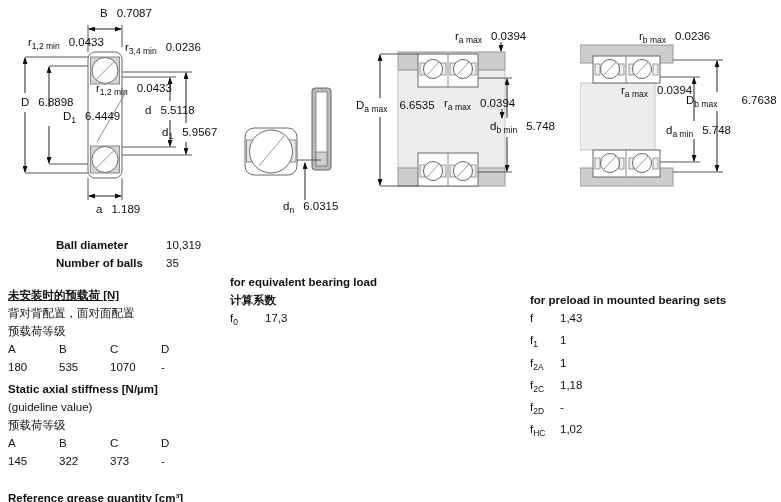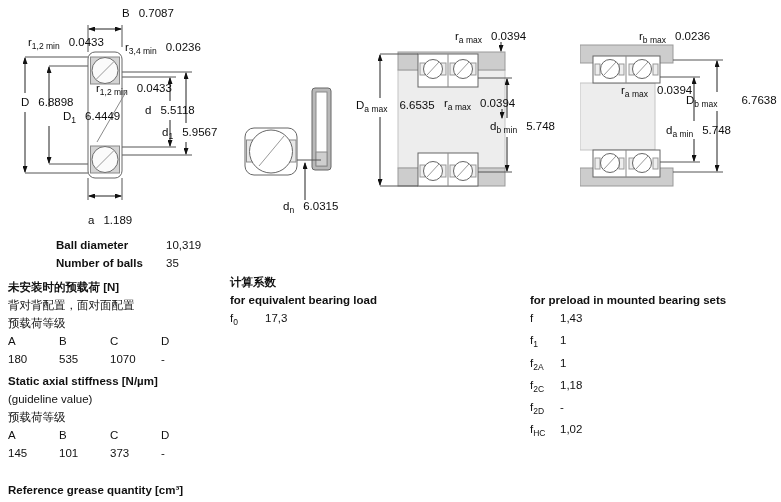--- a/index.html
+++ b/index.html
@@ -19,21 +19,21 @@
   
   .col{position:absolute;font-size:11.5px;line-height:18px;}
   .col-left{left:8px;top:236px;width:225px;}
   .col-mid{left:230px;top:273px;width:280px;}
   .col-right{left:530px;top:291px;width:250px;}
   .bold{font-weight:bold;}
   .kv{display:flex;}
   .kv .k{width:110px;font-weight:bold;padding-left:48px;}
   .grid4{display:flex;}
   .grid4 span{width:51px;}
-  .mt5{margin-top:6px;}
+  .mt5{margin-top:14px;text-decoration:underline;}
   .mt4{margin-top:4px;}
   .mt1{margin-top:19px;}
   .frow{display:flex;}
   .frow .fsym{width:30px;}
   .f0row .fsym{width:35px;}
   .gref .fsym{width:52px;}
   sub{font-size:8.5px;}
 </style>
 </head>
 <body>
@@ -169,29 +169,29 @@
   <g class="dline">
     <path d="M80,52 H120 M80,137 H120" class="thin"></path>
     <line x1="114" y1="96" x2="114" y2="53" marker-end="url(#arr)"></line>
     <line x1="114" y1="114" x2="114" y2="136" marker-end="url(#arr)"></line>
     <path d="M93,35 H143 M93,147 H143" class="thin"></path>
     <line x1="137" y1="67" x2="137" y2="36" marker-end="url(#arr)"></line>
     <line x1="137" y1="86" x2="137" y2="146" marker-end="url(#arr)"></line>
   </g>
 </svg>
 
-<div class="dlabel" style="left:114px;top:7px;padding-left:8px;"><span>B</span><sub></sub><span class="val">0.7087</span></div>
+<div class="dlabel" style="left:92px;top:7px;padding-left:8px;"><span>B</span><sub></sub><span class="val">0.7087</span></div>
 <div class="dlabel" style="left:28px;top:36px;"><span>r</span><sub>1,2 min</sub><span class="val">0.0433</span></div>
 <div class="dlabel" style="left:125px;top:41px;"><span>r</span><sub>3,4 min</sub><span class="val">0.0236</span></div>
 <div class="dlabel" style="left:5px;top:96px;padding-left:16px;"><span>D</span><sub></sub><span class="val">6.8898</span></div>
 <div class="dlabel" style="left:38px;top:110px;padding-left:25px;"><span>D</span><sub>1</sub><span class="val">6.4449</span></div>
 <div class="dlabel" style="left:96px;top:82px;"><span>r</span><sub>1,2 min</sub><span class="val">0.0433</span></div>
 <div class="dlabel" style="left:145px;top:104px;"><span>d</span><sub></sub><span class="val">5.5118</span></div>
 <div class="dlabel" style="left:162px;top:126px;"><span>d</span><sub>1</sub><span class="val">5.9567</span></div>
-<div class="dlabel" style="left:88px;top:203px;margin-top:11px;"><span>a</span><sub></sub><span class="val">1.189</span></div>
+<div class="dlabel" style="left:96px;top:203px;"><span>a</span><sub></sub><span class="val">1.189</span></div>
 
 <div class="dlabel" style="left:283px;top:200px;"><span>d</span><sub>n</sub><span class="val">6.0315</span></div>
 
 <div class="dlabel" style="left:455px;top:30px;"><span>r</span><sub>a max</sub><span class="val">0.0394</span></div>
 <div class="dlabel vgap12" style="left:356px;top:99px;"><span>D</span><sub>a max</sub><span class="val">6.6535</span></div>
 <div class="dlabel" style="left:444px;top:97px;"><span>r</span><sub>a max</sub><span class="val">0.0394</span></div>
 <div class="dlabel" style="left:490px;top:120px;"><span>d</span><sub>b min</sub><span class="val">5.748</span></div>
 
 <div class="dlabel" style="left:639px;top:30px;"><span>r</span><sub>b max</sub><span class="val">0.0236</span></div>
 <div class="dlabel" style="left:621px;top:84px;"><span>r</span><sub>a max</sub><span class="val">0.0394</span></div>
@@ -226,30 +226,30 @@
   <div>(guideline value)</div>
   <div>预载荷等级</div>
   <div class="grid4">
     <span>A</span>
     <span>B</span>
     <span>C</span>
     <span>D</span>
   </div>
   <div class="grid4">
     <span>145</span>
-    <span>101</span>
+    <span>322</span>
     <span>373</span>
     <span>-</span>
   </div>
   <div class="bold mt1">Reference grease quantity [cm³]</div>
 </div>
 
 <div class="col col-mid">
+  <div class="bold">for equivalent bearing load</div>
   <div class="bold">计算系数</div>
-  <div class="bold">for equivalent bearing load</div>
   <div class="frow f0row">
     <span class="fsym"><span>f</span><sub>0</sub></span>
     <span>17,3</span>
   </div>
 </div>
 
 <div class="col col-right">
   <div class="bold">for preload in mounted bearing sets</div>
   <div class="frow">
     <span class="fsym"><span>f</span><sub></sub></span>

